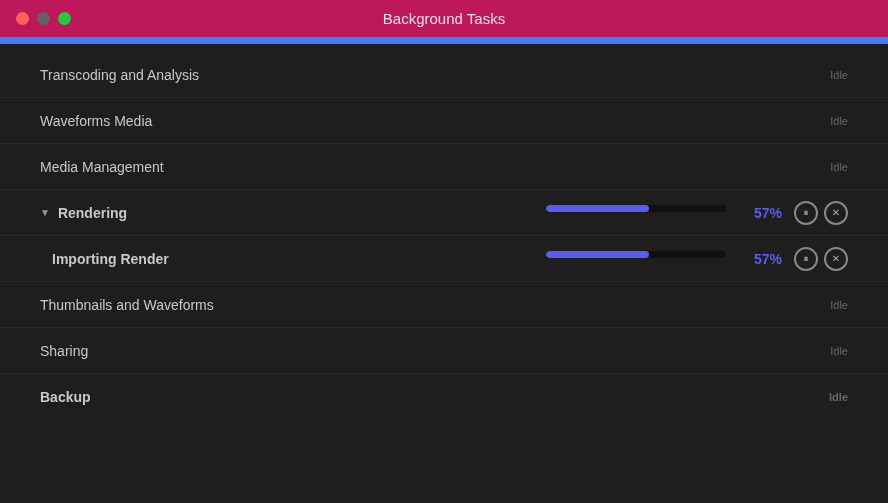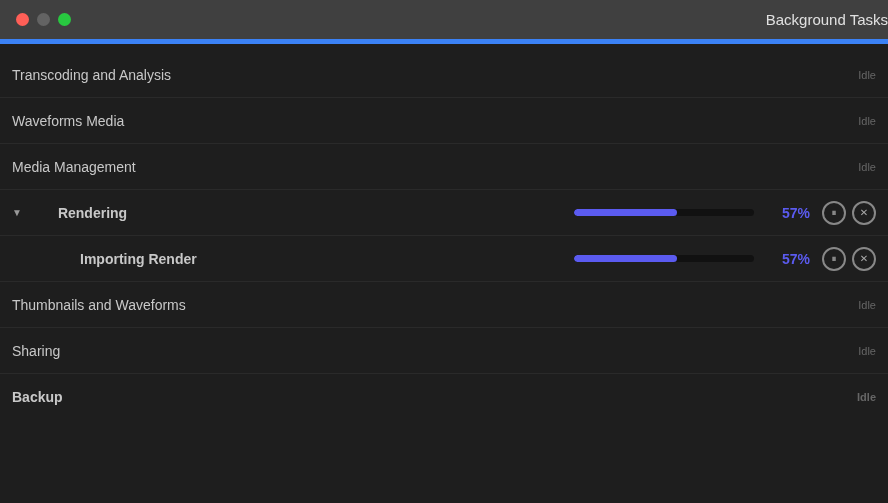--- a/index.html
+++ b/index.html
@@ -13,27 +13,27 @@
       height: 503px;
       background: #1e1e1e;
       font-family: -apple-system, BlinkMacSystemFont, 'Helvetica Neue', sans-serif;
       color: #d0d0d0;
       display: flex;
       flex-direction: column;
       overflow: hidden;
     }
 
     .title-bar {
-      background: #404040;
+      background: #be185d;
       height: 44px;
       display: flex;
       align-items: center;
-      justify-content: flex-end;
+      justify-content: center;
       position: relative;
-      border-bottom: 5px solid #3b82f6;
+      border-bottom: 7px solid #3b82f6;
       flex-shrink: 0;
     }
 
     .window-controls {
       position: absolute;
       left: 16px;
       display: flex;
       gap: 8px;
       align-items: center;
     }
@@ -57,21 +57,21 @@
 
     .content {
       flex: 1;
       overflow-y: auto;
       padding: 8px 0;
     }
 
     .task-row {
       display: flex;
       align-items: center;
-      padding: 0 12px;
+      padding: 0 40px;
       height: 46px;
       border-bottom: 1px solid #2a2a2a;
     }
 
     .task-row:last-child {
       border-bottom: none;
       font-weight: bold;
     }
 
     .task-row.sub-item {
@@ -80,30 +80,28 @@
 
     .task-label {
       font-size: 14px;
       color: #c8c8c8;
       flex: 0 0 auto;
       min-width: 200px;
     }
 
     .task-row.active .task-label {
       font-weight: 600;
-      margin-left: 28px;
     }
 
     .spacer {
       flex: 1;
     }
 
     .progress-container {
       display: flex;
-      align-items: center;
       gap: 16px;
     }
 
     .progress-bar-track {
       width: 180px;
       height: 7px;
       background: #111;
       border-radius: 4px;
       overflow: hidden;
     }

